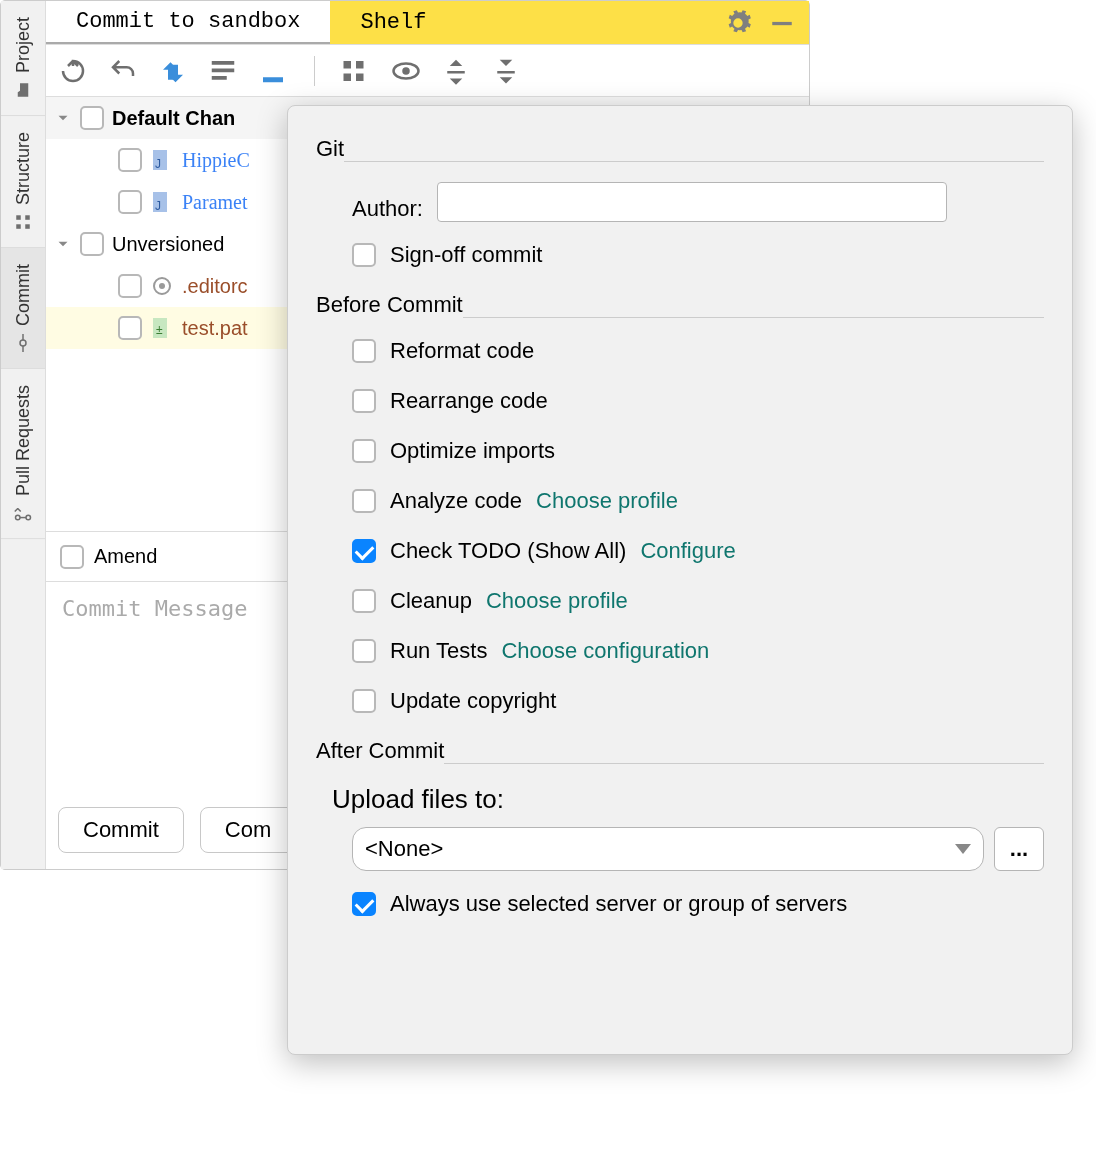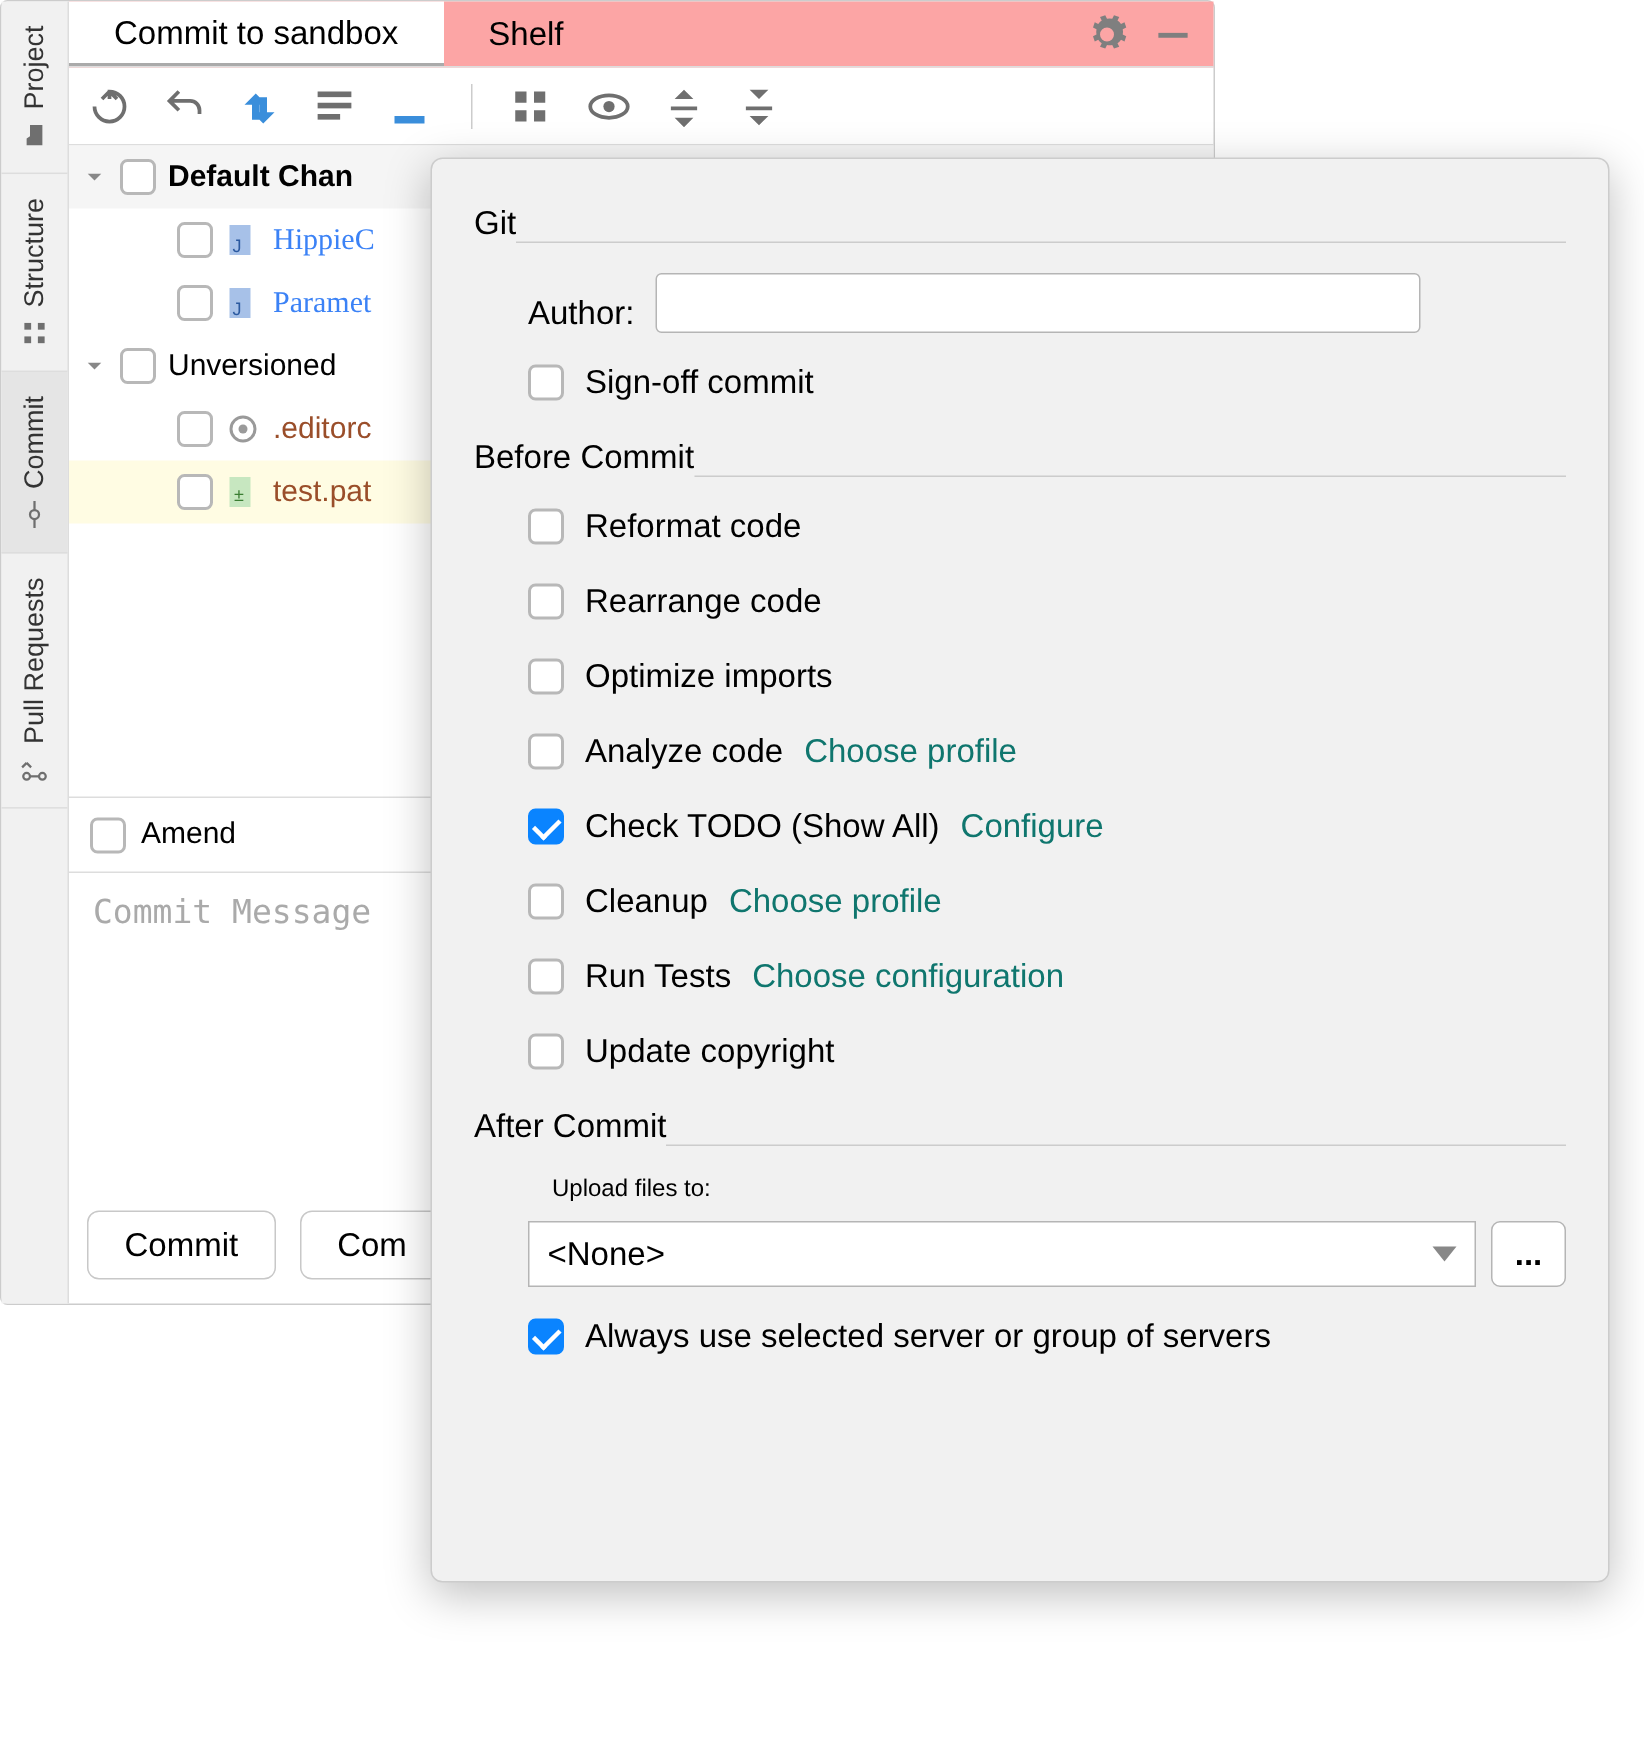--- a/index.html
+++ b/index.html
@@ -8,21 +8,21 @@
   
   .commit-panel { position: absolute; top: 0; left: 0; width: 810px; height: 870px; border: 1px solid #ccc; border-radius: 5px; background: #fff; }
   
   
   .left-tabs { position: absolute; left: 0; top: 0; width: 45px; height: 100%; background: #f1f1f1; border-right: 1px solid #ddd; display: flex; flex-direction: column; }
   .left-tab { writing-mode: vertical-rl; transform: rotate(180deg); padding: 16px 8px; font-size: 18px; color: #333; display: flex; align-items: center; gap: 8px; cursor: pointer; border-top: 1px solid #ddd; }
   .left-tab.active { background: #e5e5e5; }
   .left-tab svg { transform: rotate(90deg); }
   
   
-  .top-tabs { position: absolute; left: 45px; top: 0; right: 0; height: 44px; background: #fca5a5; display: flex; align-items: center; border-bottom: 1px solid #ddd; }
+  .top-tabs { position: absolute; left: 45px; top: 0; right: 0; height: 44px; background: #fde047; display: flex; align-items: center; border-bottom: 1px solid #ddd; font-family: Liberation Mono, monospace; }
   .top-tab { padding: 10px 30px; font-size: 22px; height: 100%; display: flex; align-items: center; cursor: pointer; }
   .top-tab.active { background: #fff; border-bottom: 2px solid #aaa; }
   .top-tabs-spacer { flex: 1; }
   .top-icon { width: 34px; height: 34px; margin-right: 10px; cursor: pointer; fill: #7f7f7f; display:flex; align-items:center; justify-content:center;}
   
   
   .toolbar { position: absolute; left: 45px; top: 44px; right: 0; height: 52px; display: flex; align-items: center; padding-left: 12px; gap: 20px; border-bottom: 1px solid #ddd; }
   .toolbar-icon { width: 30px; height: 30px; cursor: pointer; fill: #6f6f6f; }
   .toolbar-sep { width: 1px; height: 30px; background: #ccc; margin: 0 6px; }
   
@@ -57,23 +57,23 @@
   .popup { position: absolute; left: 287px; top: 105px; width: 786px; height: 950px; background: #f1f1f1; border: 1px solid #ccc; border-radius: 8px; box-shadow: 0 8px 30px rgba(0,0,0,.25); padding: 18px 28px; overflow: hidden;}
   .section-header { display: flex; align-items: flex-end; font-size: 22px; margin-top: 12px; margin-bottom: 20px;}
   .section-header .line { flex: 1; height: 1px; background: #ccc; }
   .form-row { display: flex; align-items: flex-end; margin-left: 36px; margin-bottom: 20px; gap: 14px; }
   .form-row label { font-size: 22px; }
   .text-input { flex: 1; height: 40px; border: 1px solid #b5b5b5; border-radius: 4px; background: #fff; padding: 0 8px; font-size: 20px; max-width: 510px;}
   .check-row { display: flex; align-items: center; margin-left: 36px; margin-bottom: 24px; gap: 14px; font-size: 22px; }
   .check-row .link { color: #0f766e; cursor: pointer; }
   .checkbox.checked { background: #0a84ff; border-color: #0a84ff; position: relative; }
   .checkbox.checked::after { content:""; position:absolute; left:5px; top:1px; width:8px; height:14px; border:solid #fff; border-width:0 3px 3px 0; transform:rotate(45deg); }
-  .upload-label { margin-left: 52px; font-size: 16px; margin-bottom: 12px; }
+  .upload-label { margin-left: 16px; font-size: 26px; margin-bottom: 12px; }
   .select-row { display: flex; margin-left: 36px; gap: 10px; margin-bottom: 20px;}
-  .select-box { flex:1; height: 44px; border: 1px solid #b5b5b5; border-radius: 0; background: #fff; display: flex; align-items: center; padding: 0 12px; font-size: 22px; cursor:pointer;}
+  .select-box { flex:1; height: 44px; border: 1px solid #b5b5b5; border-radius: 14px; background: #fff; display: flex; align-items: center; padding: 0 12px; font-size: 22px; cursor:pointer;}
   .select-box .spacer2 { flex:1; }
   .select-chevron { width: 0; height:0; border-left: 8px solid transparent; border-right: 8px solid transparent; border-top: 10px solid #888; }
   .browse-btn { width: 50px; height: 44px; border: 1px solid #b5b5b5; border-radius: 6px; background: #fff; font-size: 22px; cursor:pointer; font-weight: 600; display:flex; align-items:center; justify-content:center;}
 </style>
 </head>
 <body>
 
 <div class="commit-panel">
 
   <div class="left-tabs">

